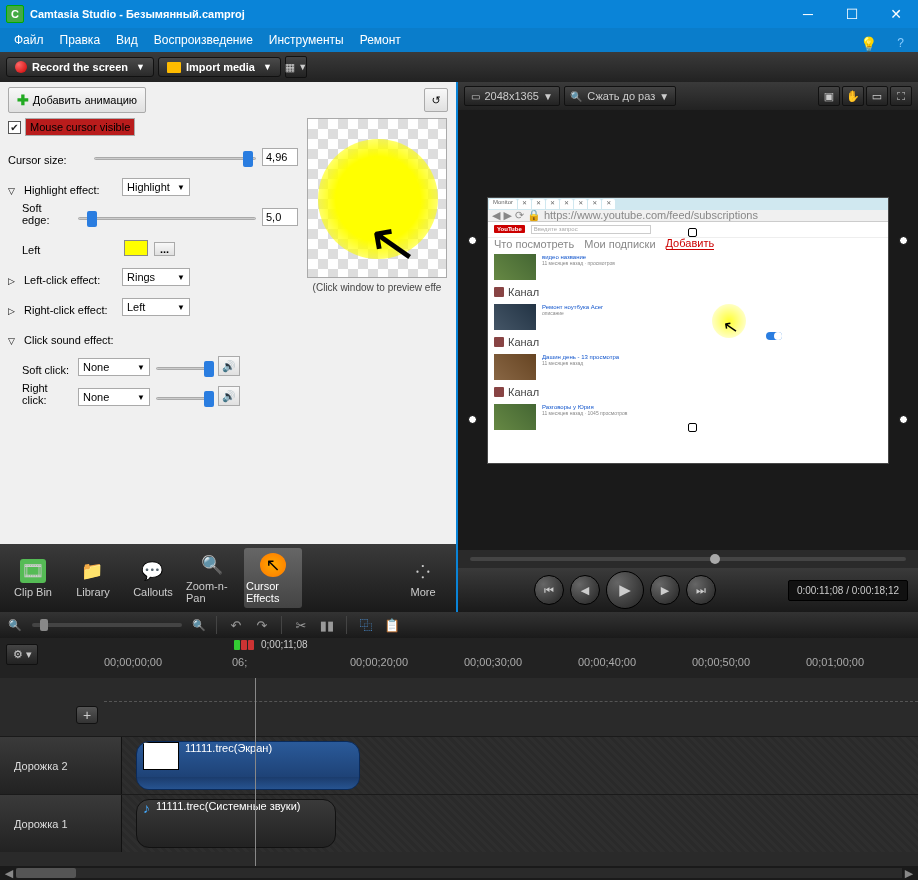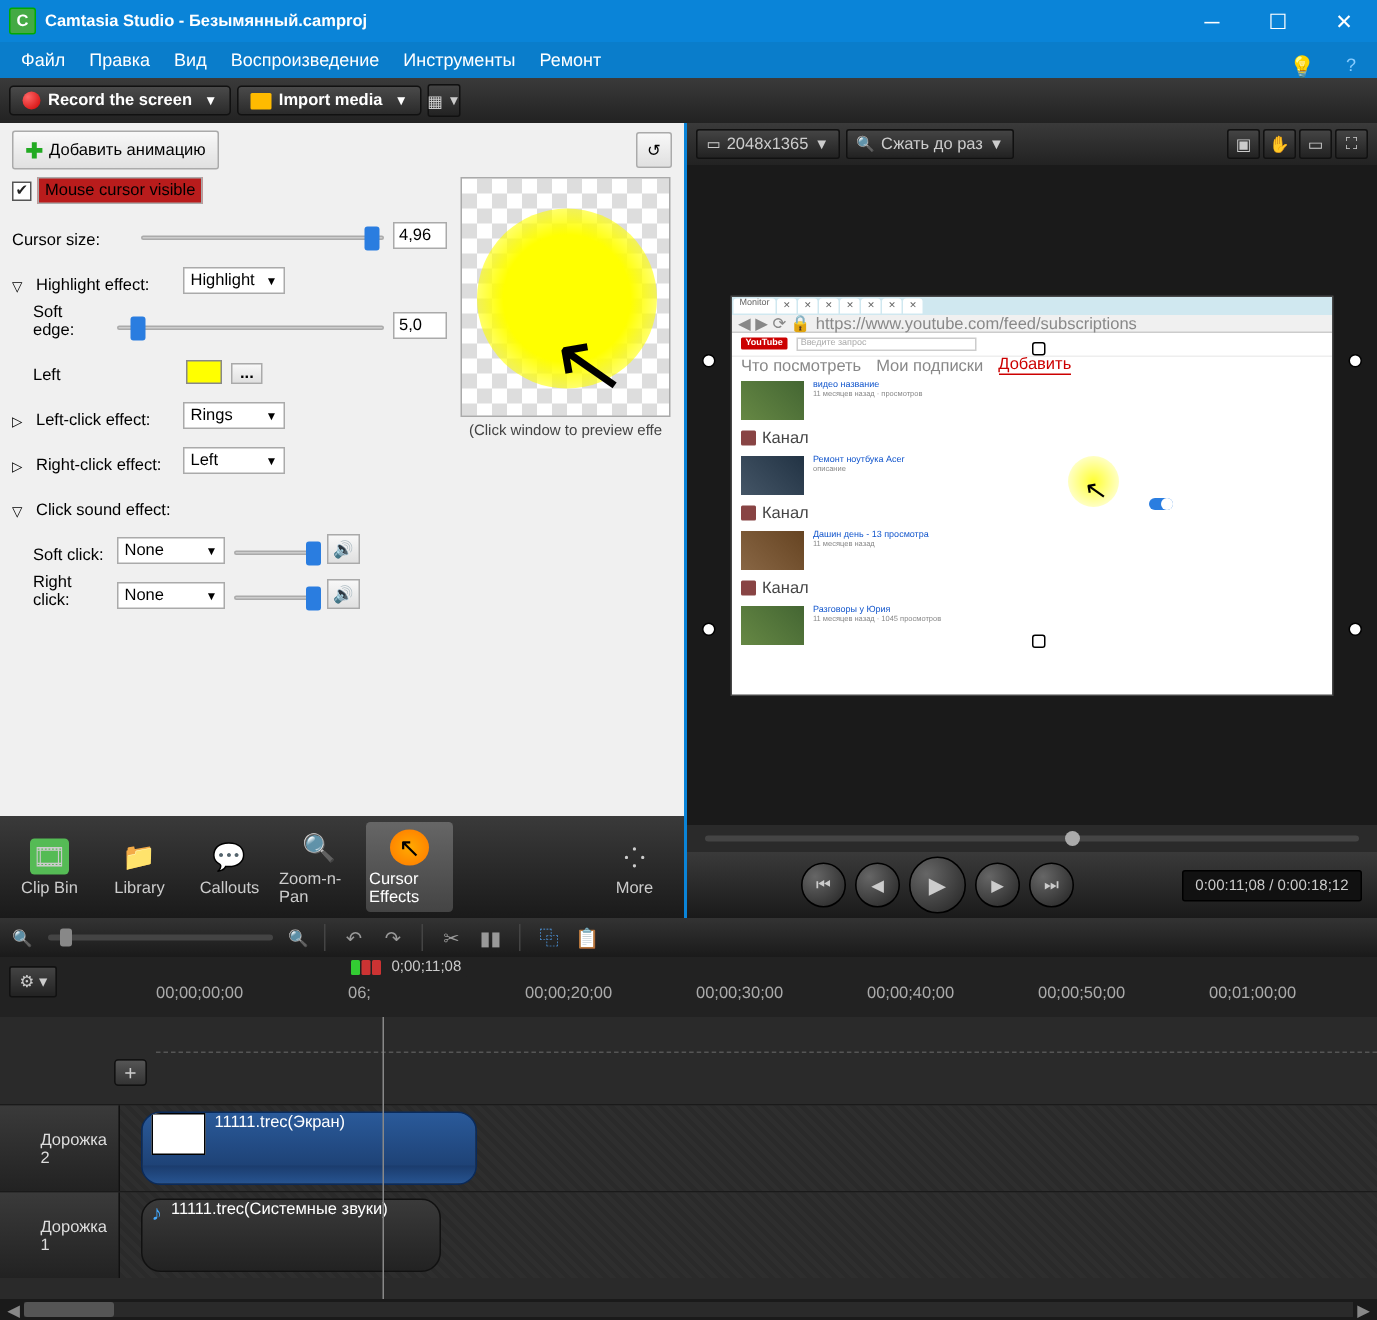--- a/index.html
+++ b/index.html
@@ -89,21 +89,21 @@
 .tl-ruler .gear{background:linear-gradient(#444,#222);border:1px solid #111;padding:3px 6px;color:#ccc;border-radius:2px}
 .tl-ruler .ticks{flex:1;position:relative;color:#aaa;font-size:9px}
 .tl-ruler .tick{position:absolute;top:18px}
 .tl-ruler .marker-top{position:absolute;top:0;height:14px;display:flex;align-items:center;gap:1px}
 .tl-ruler .mk{width:6px;height:10px;border-radius:1px}
 .playhead-info{position:absolute;top:0;left:255px;color:#ccc;font-size:10px;background:#222;padding:1px 3px}
 .tl-tracks{flex:1;position:relative;background:#2a2a2a;overflow:hidden}
 .tl-tracks .dashed{height:24px;border-bottom:1px dashed #555;margin-left:104px}
 .tl-tracks .addbtn{position:absolute;left:76px;top:28px;width:22px;height:18px;background:linear-gradient(#555,#333);border:1px solid #111;border-radius:3px;color:#ccc;display:flex;align-items:center;justify-content:center;font-size:14px}
 .track{display:flex;height:58px;border-top:1px solid #1a1a1a}
-.track .th{width:80px;background:linear-gradient(#3a3a3a,#222);display:flex;align-items:center;padding-left:27px;color:#ddd;font-size:11px;border-right:1px solid #111}
+.track .th{width:122px;background:linear-gradient(#3a3a3a,#222);display:flex;align-items:center;padding-left:14px;color:#ddd;font-size:11px;border-right:1px solid #111}
 .track .body{flex:1;background:repeating-linear-gradient(45deg,#2a2a2a,#2a2a2a 3px,#2e2e2e 3px,#2e2e2e 6px);position:relative}
 .clip{position:absolute;top:4px;bottom:4px;border-radius:13px;display:flex;align-items:flex-start;padding-left:6px;gap:6px;color:#fff;font-size:10px;overflow:hidden}
 .clip.video{background:linear-gradient(#2a5a9a,#1a3a6a);border:1px solid #0a2a5a;left:14px;width:224px}
 .clip.video .thumb{width:36px;height:28px;background:#fff;border:1px solid #000}
 .clip.video .wave{position:absolute;bottom:0;left:0;right:0;height:12px;background:linear-gradient(#1a3a6a,#2a5a9a);opacity:.8}
 .clip.audio{background:linear-gradient(#3a3a3a,#222);border:1px solid #111;left:14px;width:200px}
 .clip.audio .note{color:#4af;font-size:14px}
 .playhead{position:absolute;left:255px;top:0;bottom:0;width:1px;background:#888;z-index:5}
 .tl-scroll{height:14px;background:#1a1a1a;display:flex;align-items:center;padding:0 2px}
 .tl-scroll .ar{width:14px;color:#888;text-align:center}

